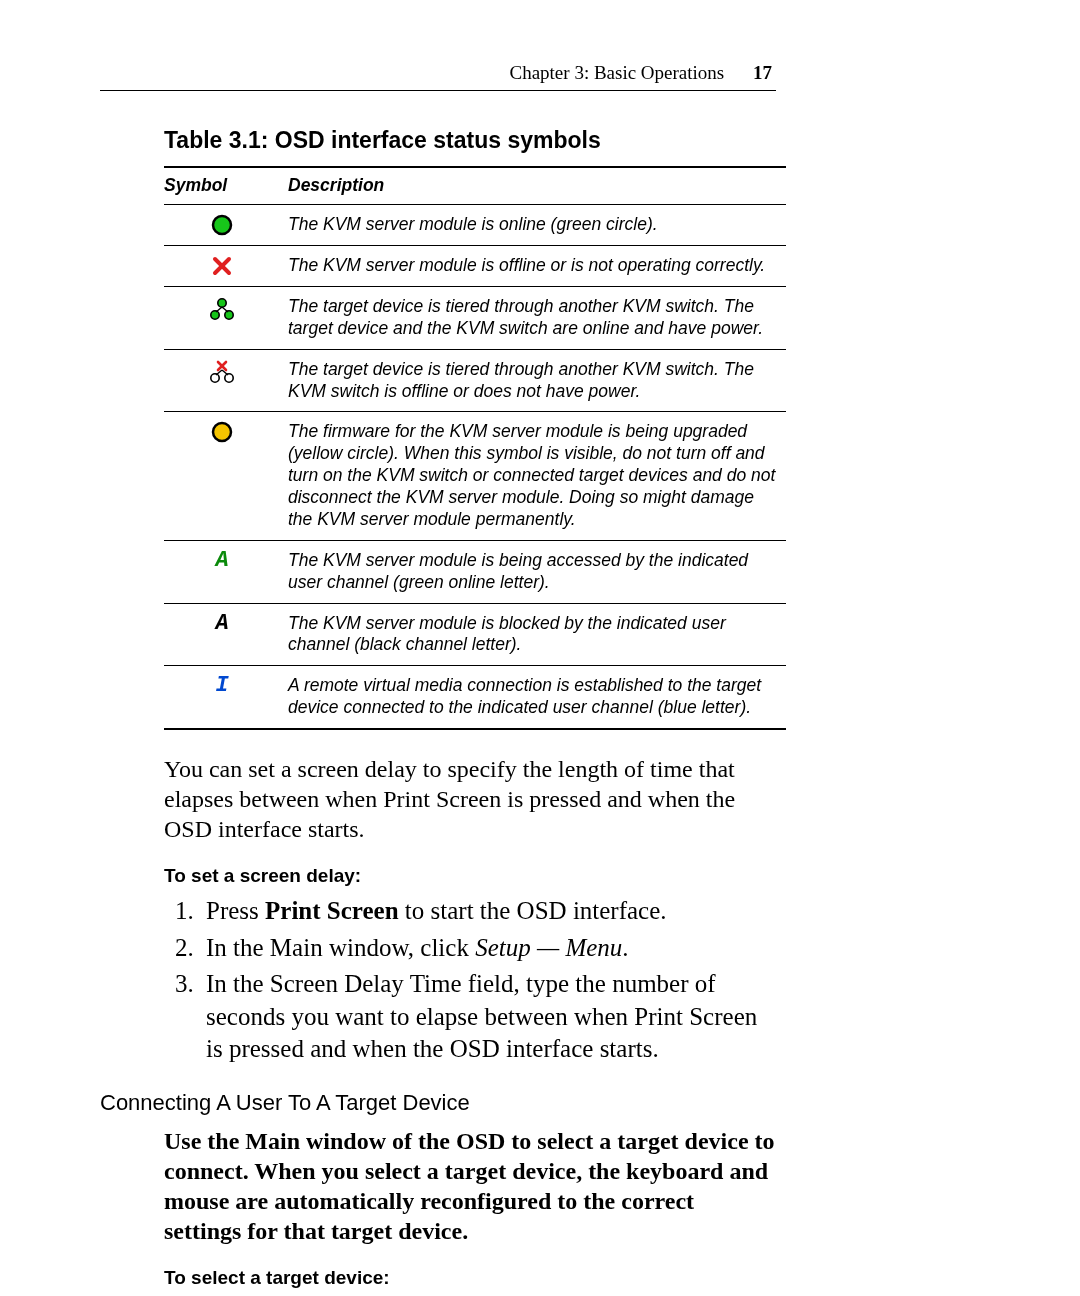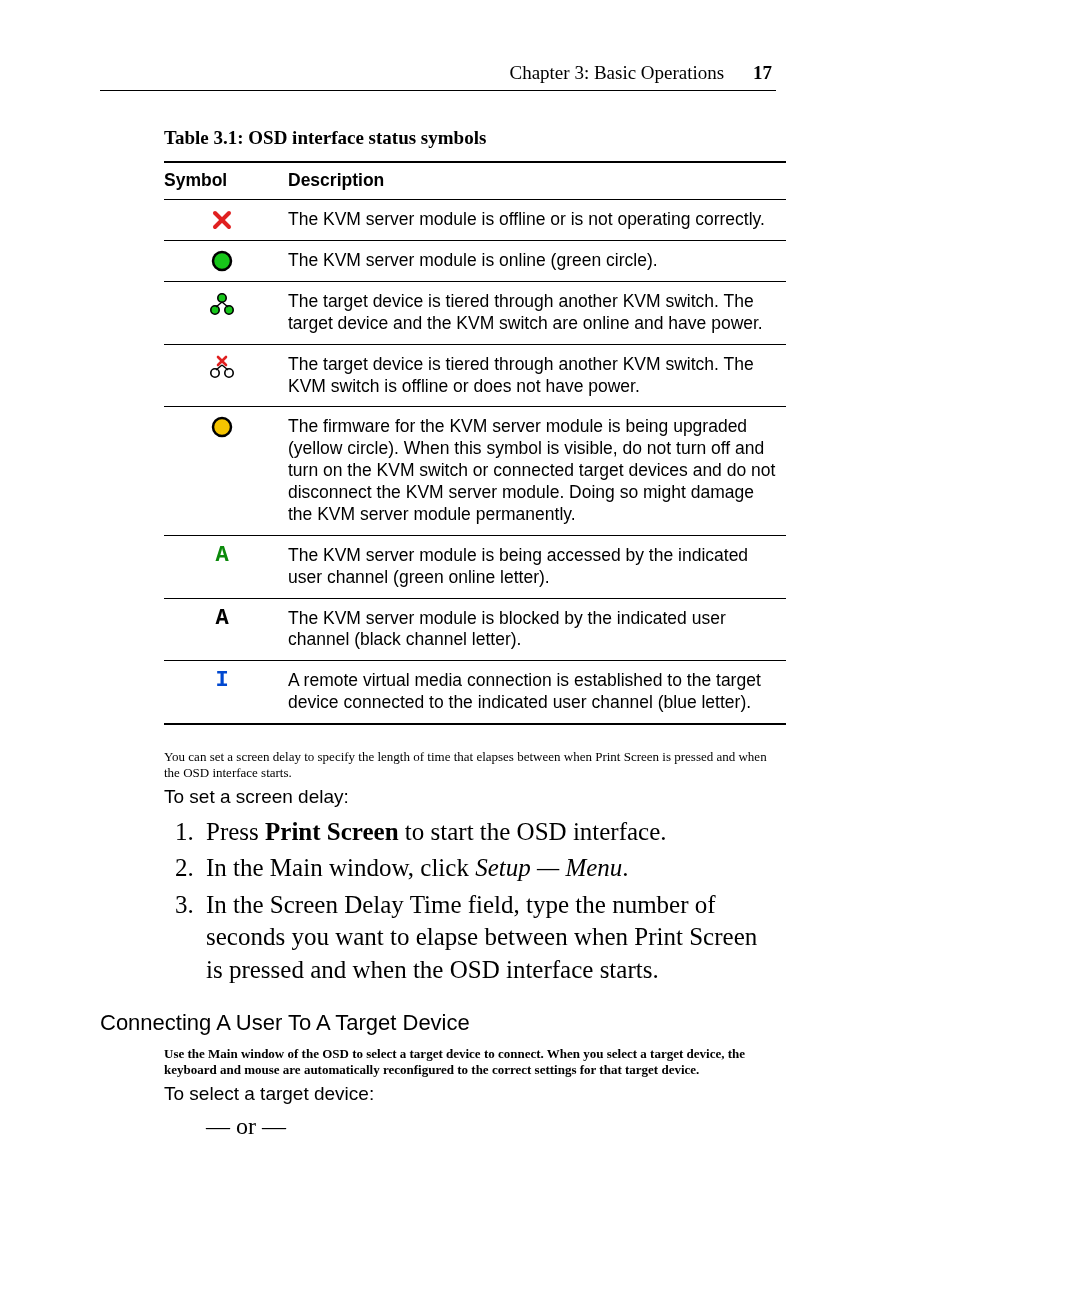--- a/index.html
+++ b/index.html
@@ -30,31 +30,32 @@
   }
   .top-rule {
     border: none;
     border-top: 1.5px solid #000;
     margin: 0 0 36px 0;
   }
   .content-block {
     margin-left: 64px;
   }
   .table-caption {
-    font-family: Liberation Serif, serif;
-    font-weight: bold;
-    font-size: 19px;
+    font-family: Liberation Sans, sans-serif;
+    font-weight: bold;
+    font-size: 23px;
     margin: 0 0 12px 0;
   }
   table.sym-table {
     border-collapse: collapse;
     width: 622px;
     font-family: Arial, Helvetica, sans-serif;
     font-size: 17.5px;
     line-height: 1.25;
+    font-style: italic;
   }
   table.sym-table th {
     text-align: left;
     font-weight: bold;
     padding: 7px 8px 7px 0;
     border-top: 2.5px solid #000;
     border-bottom: 1px solid #000;
   }
   table.sym-table td {
     vertical-align: top;
@@ -76,29 +77,29 @@
     font-family: "Courier New", monospace;
     font-weight: bold;
     font-size: 22px;
     line-height: 22px;
   }
   .ic-green-a { color: #0b8a0b; }
   .ic-black-a { color: #000; }
   .ic-blue-i  { color: #0048d0; }
 
   .body-para {
-    font-size: 13px;
+    font-size: 24px;
     line-height: 1.25;
     margin: 24px 0 0 0;
   }
   .proc-head {
     font-family: Arial, Helvetica, sans-serif;
-    font-weight: normal;
+    font-weight: bold;
     font-size: 19px;
-    margin: 4px 0 8px 0;
+    margin: 21px 0 8px 0;
   }
   ol.steps {
     margin: 0 0 0 0;
     padding-left: 36px;
     font-size: 25px;
     line-height: 1.3;
   }
   ol.steps li {
     padding-left: 6px;
     margin-bottom: 4px;
@@ -136,36 +137,36 @@
         <tr>
           <th>Symbol</th>
           <th>Description</th>
         </tr>
       </thead>
       <tbody>
         <tr>
           <td class="sym">
             <span>
               <svg width="22" height="22" viewBox="0 0 22 22">
+                <circle cx="11" cy="11" r="9" fill="#17c61a" stroke="#000" stroke-width="2.5"></circle>
+              </svg>
+            </span>
+          </td>
+          <td>The KVM server module is online (green circle).</td>
+        </tr>
+        <tr>
+          <td class="sym">
+            <span>
+              <svg width="22" height="22" viewBox="0 0 22 22">
                 <line x1="4" y1="4" x2="18" y2="18" stroke="#e02020" stroke-width="4" stroke-linecap="round"></line>
                 <line x1="18" y1="4" x2="4" y2="18" stroke="#e02020" stroke-width="4" stroke-linecap="round"></line>
               </svg>
             </span>
           </td>
           <td>The KVM server module is offline or is not operating correctly.</td>
-        </tr>
-        <tr>
-          <td class="sym">
-            <span>
-              <svg width="22" height="22" viewBox="0 0 22 22">
-                <circle cx="11" cy="11" r="9" fill="#17c61a" stroke="#000" stroke-width="2.5"></circle>
-              </svg>
-            </span>
-          </td>
-          <td>The KVM server module is online (green circle).</td>
         </tr>
         <tr>
           <td class="sym">
             <span>
               <svg width="26" height="26" viewBox="0 0 26 26">
                 <circle cx="13" cy="7" r="4.2" fill="#17c61a" stroke="#000" stroke-width="1.6"></circle>
                 <circle cx="6" cy="19" r="4.2" fill="#17c61a" stroke="#000" stroke-width="1.6"></circle>
                 <circle cx="20" cy="19" r="4.2" fill="#17c61a" stroke="#000" stroke-width="1.6"></circle>
                 <line x1="13" y1="11" x2="7" y2="16" stroke="#000" stroke-width="1.4"></line>
                 <line x1="13" y1="11" x2="19" y2="16" stroke="#000" stroke-width="1.4"></line>

